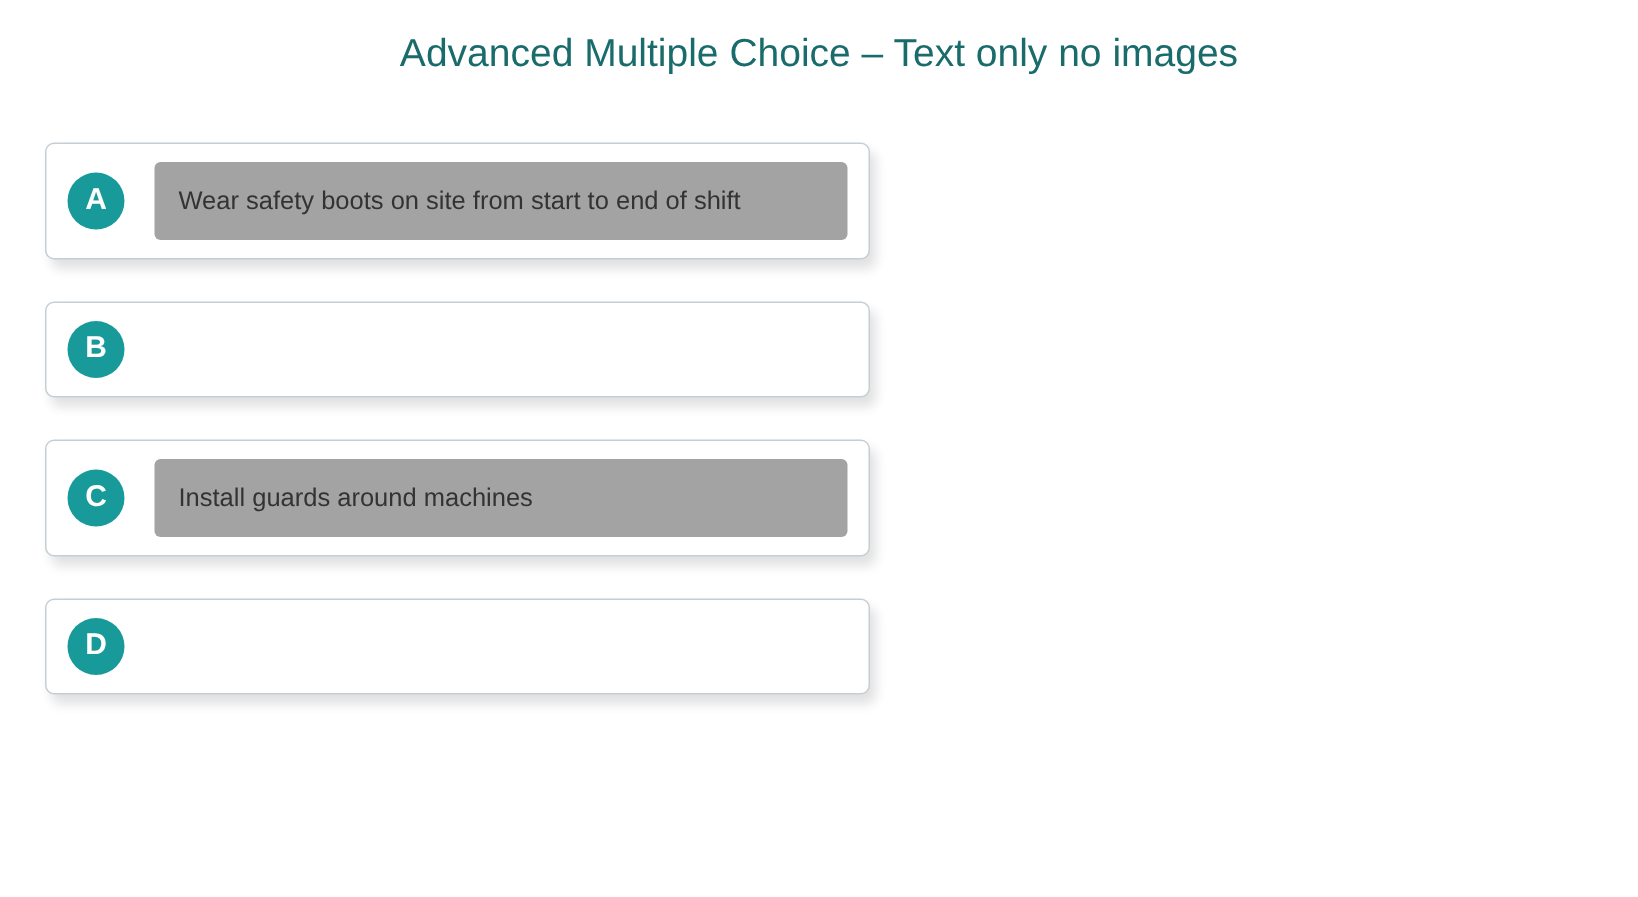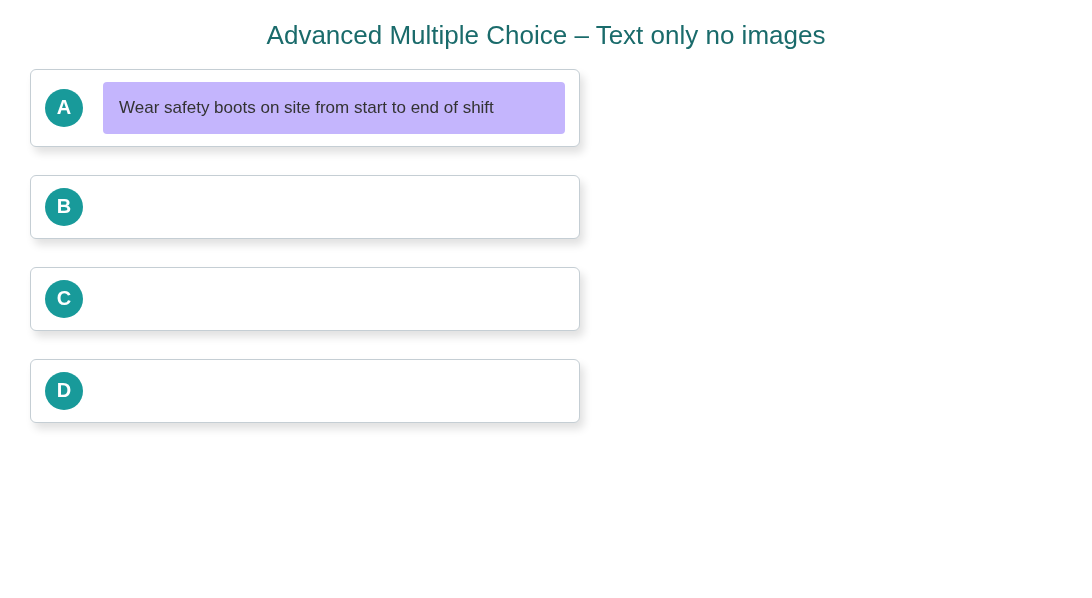--- a/index.html
+++ b/index.html
@@ -12,21 +12,21 @@
       background: #ffffff;
       width: 1092px;
       height: 598px;
       padding: 10px 30px;
     }
     .title {
       text-align: center;
       font-size: 26px;
       font-weight: 400;
       color: #1a6b6b;
-      margin-bottom: 18px;
+      margin-bottom: 44px;
       margin-top: 10px;
     }
     .options-container {
       width: 550px;
     }
     .option-card {
       display: flex;
       align-items: center;
       background: #ffffff;
       border: 1px solid #c5ced4;
@@ -45,21 +45,21 @@
       display: flex;
       align-items: center;
       justify-content: center;
       font-size: 20px;
       font-weight: 700;
       flex-shrink: 0;
       margin-right: 20px;
     }
     .option-text-box {
       flex: 1;
-      background: #c4b5fd;
+      background: #a3a3a3;
       border-radius: 4px;
       padding: 14px 16px;
       font-size: 17px;
       color: #333333;
       line-height: 1.4;
     }
   </style>
 </head>
 <body>
 
@@ -71,19 +71,20 @@
     <div class="option-letter">A</div>
     <div class="option-text-box">Wear safety boots on site from start to end of shift</div>
   </div>
 
   <div class="option-card">
     <div class="option-letter">B</div>
   </div>
 
   <div class="option-card">
     <div class="option-letter">C</div>
+    <div class="option-text-box">Install guards around machines</div>
   </div>
 
   <div class="option-card">
     <div class="option-letter">D</div>
   </div>
 
 </div>
 
 </body></html>

